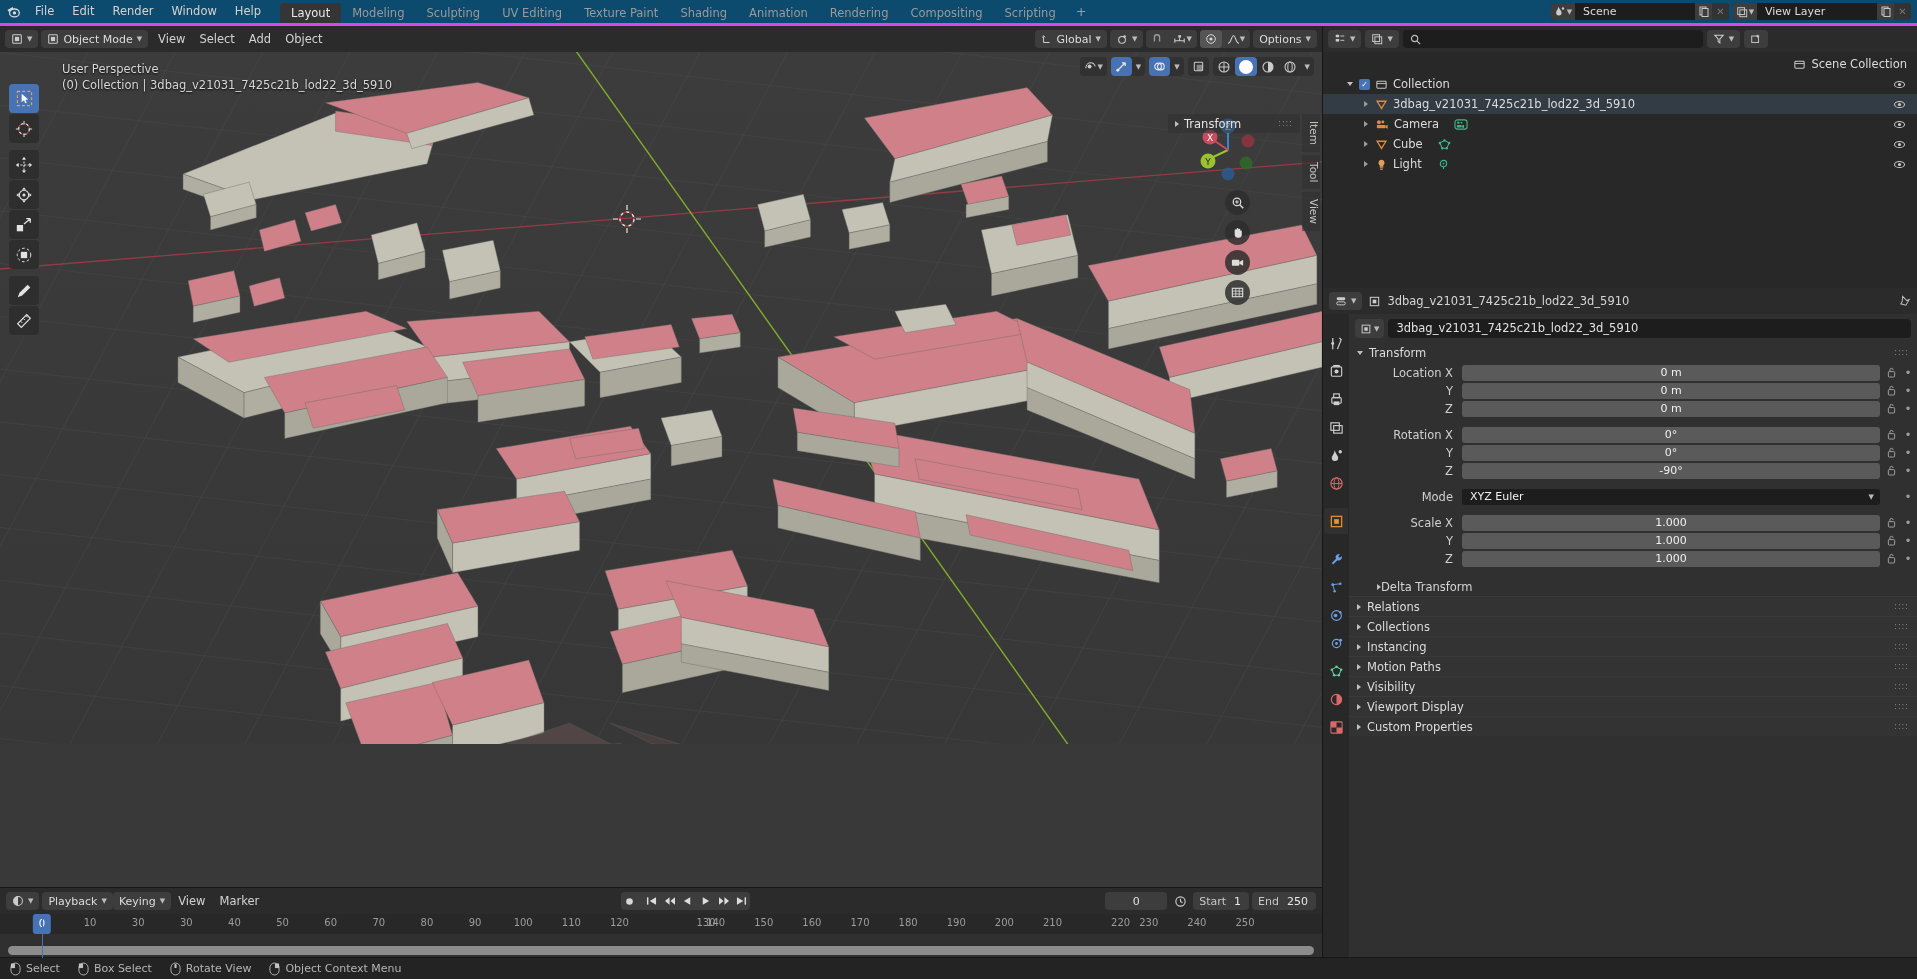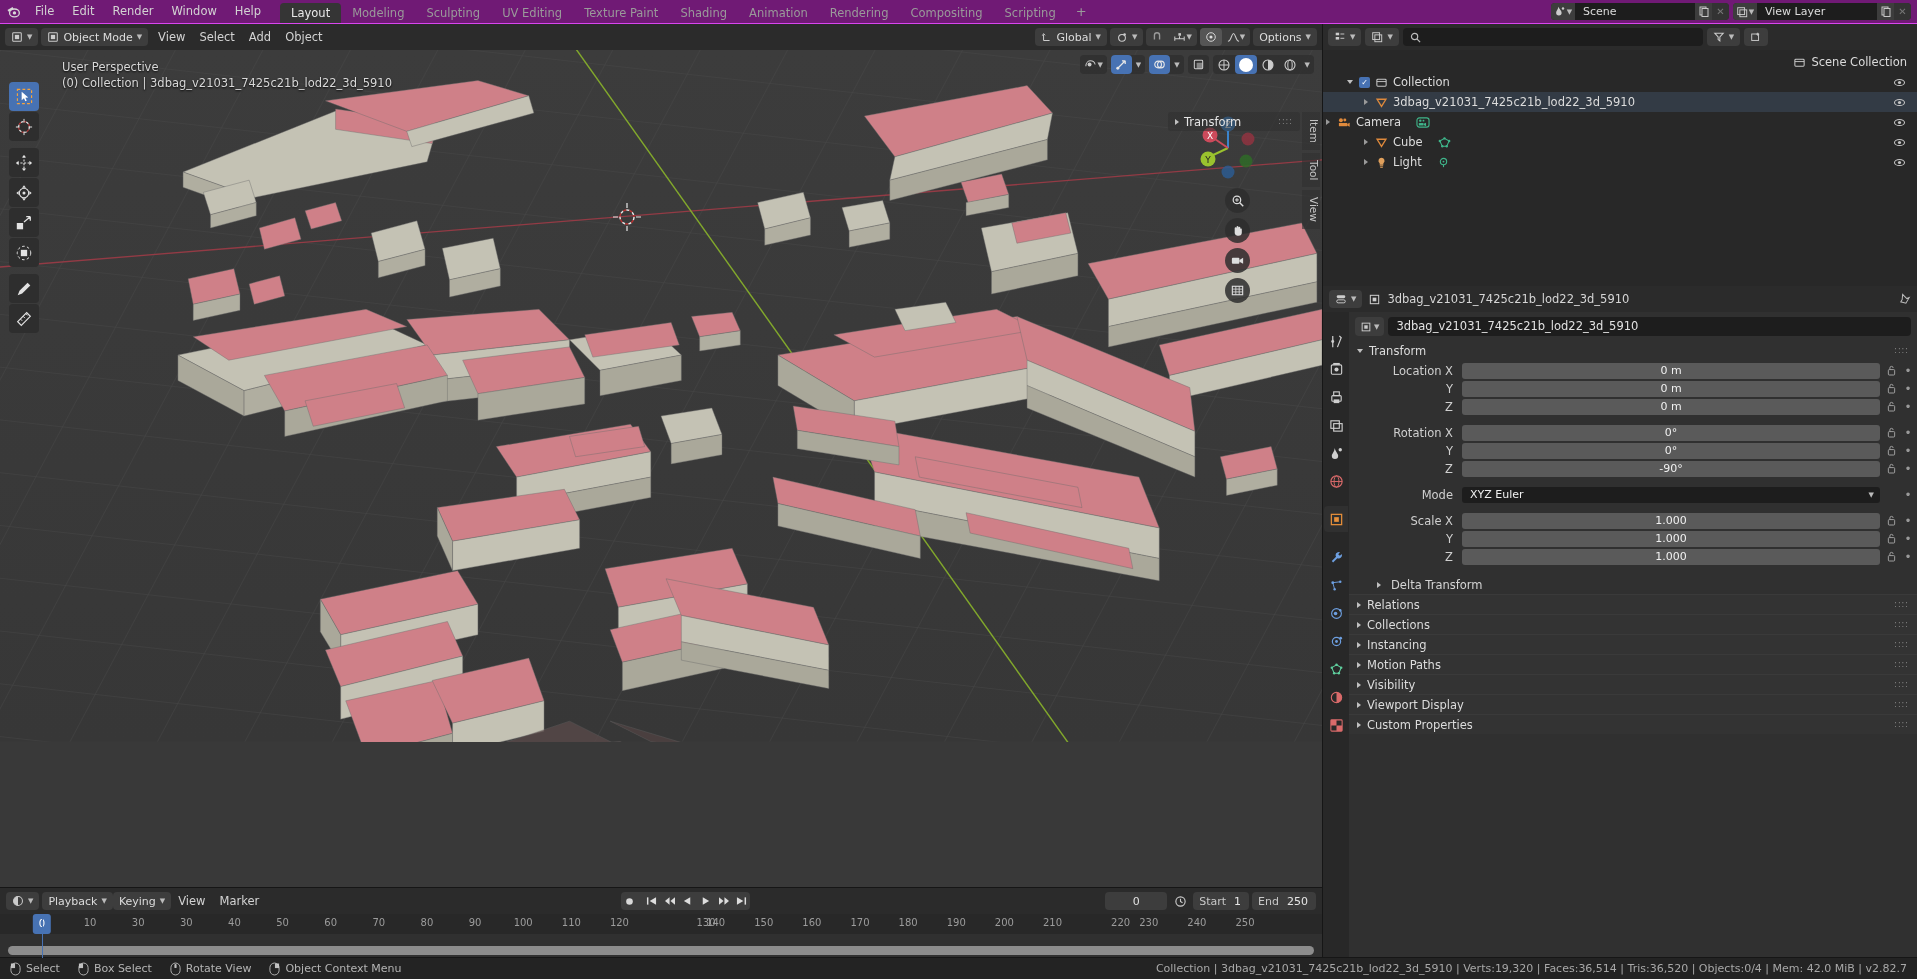--- a/index.html
+++ b/index.html
@@ -1,22 +1,22 @@
 <!DOCTYPE html>
 <html><head>
 <meta charset="utf-8">
 <style>
   * { box-sizing: border-box; margin:0; padding:0; }
   html,body { width:1917px; height:979px; overflow:hidden; background:#1d1d1d;
     font-family:"DejaVu Sans", sans-serif; font-size:11.5px; color:#e5e5e5; }
   .app { position:relative; width:1917px; height:979px; display:flex; flex-direction:column; }
 
   
-  .topbar { height:38px; background:#701a75; display:flex; align-items:center; flex:0 0 23px;
-            border-bottom:1px solid #d946ef; }
+  .topbar { height:38px; background:#0c4a6e; display:flex; align-items:center; flex:0 0 23px;
+            border-bottom:3px solid #d946ef; }
   .blender-logo { width:26px; height:23px; display:flex; align-items:center; justify-content:center; }
   .menu-item { padding:0 9px; height:23px; line-height:23px; color:#d3d3d3; font-size:11.5px; cursor:default; }
   .ws-tabs { display:flex; align-items:flex-end; height:23px; margin-left:10px; }
   .ws-tab { padding:0 11px; height:20px; line-height:20px; color:#9a9a9a; font-size:11.5px;
             border-radius:4px 4px 0 0; }
   .ws-tab.active { background:#353535; color:#e8e8e8; }
   .ws-plus { padding:0 9px; color:#9a9a9a; font-size:13px; line-height:20px; }
   .topbar-right { margin-left:auto; display:flex; align-items:center; gap:4px; padding-right:6px; }
   .field-combo { display:flex; align-items:center; background:#2b2b2b; border-radius:4px; height:17px; }
   .fc-icon { width:24px; height:17px; display:flex; align-items:center; justify-content:center;
@@ -131,21 +131,21 @@
                   padding:0 8px; font-size:11.5px; color:#e2e2e2; }
   .panel-head { height:21px; display:flex; align-items:center; gap:6px; padding:0 8px; font-size:11.5px; color:#dcdcdc; }
   .prow { display:flex; align-items:center; height:17px; margin:1px 4px 1px 0; gap:5px; }
   .prow-lbl { width:108px; text-align:right; font-size:11.5px; color:#cfcfcf; padding-right:4px; }
   .pfield { flex:1; background:#5a5a5a; border-radius:3px; height:16px; line-height:16px;
             text-align:center; font-size:11px; color:#f0f0f0; }
   .pfield.dark { background:#1d1d1d; text-align:left; padding-left:8px; display:flex;
                  align-items:center; justify-content:space-between; padding-right:6px; }
   .plock { width:13px; display:flex; align-items:center; justify-content:center; }
   .pdot { width:10px; text-align:center; color:#9a9a9a; font-size:12px; line-height:10px; }
-  .sub-tri-row { display:flex; align-items:center; gap:10px; height:19px; padding-left:28px;
+  .sub-tri-row { display:flex; align-items:center; gap:0; height:19px; padding-left:28px;
                  font-size:11.5px; color:#d4d4d4; }
   .sec-row { height:20px; display:flex; align-items:center; gap:6px; padding:0 8px;
              font-size:11.5px; color:#dcdcdc; border-top:1px solid #3a3a3a; background:#333; }
 
   
   .statusbar { flex:0 0 22px; background:#232323; display:flex; align-items:center;
                padding:0 10px; font-size:11px; color:#b4b4b4; gap:18px; border-top:1px solid #161616; }
   .sb-item { display:flex; align-items:center; gap:5px; }
   .sb-right { margin-left:auto; color:#a8a8a8; }
   svg { display:block; }
@@ -813,21 +813,21 @@
                 </svg>
               </span>
               <span class="out-name">3dbag_v21031_7425c21b_lod22_3d_5910</span>
               <span class="out-eye">
                 <svg width="13" height="13" viewBox="0 0 14 14">
                   <ellipse cx="7" cy="7" rx="5.4" ry="3.3" fill="none" stroke="#c6c6c6" stroke-width="1.1"></ellipse>
                   <circle cx="7" cy="7" r="1.7" fill="#c6c6c6"></circle>
                 </svg>
               </span>
             </div>
-            <div class="out-row" style="">
+            <div class="out-row" style="padding-left: 38px;">
               <span style="width: 9px; display: inline-flex; justify-content: center;">
                 <span style="width:0;height:0;border-left:4px solid #9a9a9a;border-top:3px solid transparent;border-bottom:3px solid transparent;"></span>
               </span>
               <span style="display: inline-flex;">
                 <svg width="14" height="13" viewBox="0 0 15 14">
                   <circle cx="4.2" cy="4.6" r="2.1" fill="#e08a3c"></circle>
                   <circle cx="8.4" cy="4.4" r="1.6" fill="#e08a3c"></circle>
                   <path d="M2 7.5 h9 v3.5 h-9Z" fill="#e08a3c"></path>
                   <path d="M11 8.6 L13.6 7.3 v4.2 L11 10.2Z" fill="#e08a3c"></path>
                 </svg>
@@ -1255,15 +1255,14 @@
             <svg width="11" height="14" viewBox="0 0 12 15">
               <rect x="1" y="1" width="10" height="13" rx="5" fill="none" stroke="#bbb" stroke-width="1"></rect>
               <path d="M1 1.5 h4.5 v5 h-4.5z" fill="none" opacity=".9"></path>
               <rect x="4.8" y="2" width="2.4" height="4.5" rx="1" fill="none" opacity=".9"></rect>
               <path d="M6.5 1.5 h4.5 v5 h-4.5z" fill="#d0d0d0" opacity=".9"></path>
             </svg>
           </span>
           <span>Object Context Menu</span>
         </div>
       </div>
-    <div class="sb-right">Collection | 3dbag_v21031_7425c21b_lod22_3d_5910 | Verts:19,320 | Faces:36,514 | Tris:36,520 | Objects:0/4 | Mem: 42.0 MiB | v2.82.7</div>
   </div>
 </div>
 
 </body></html>

